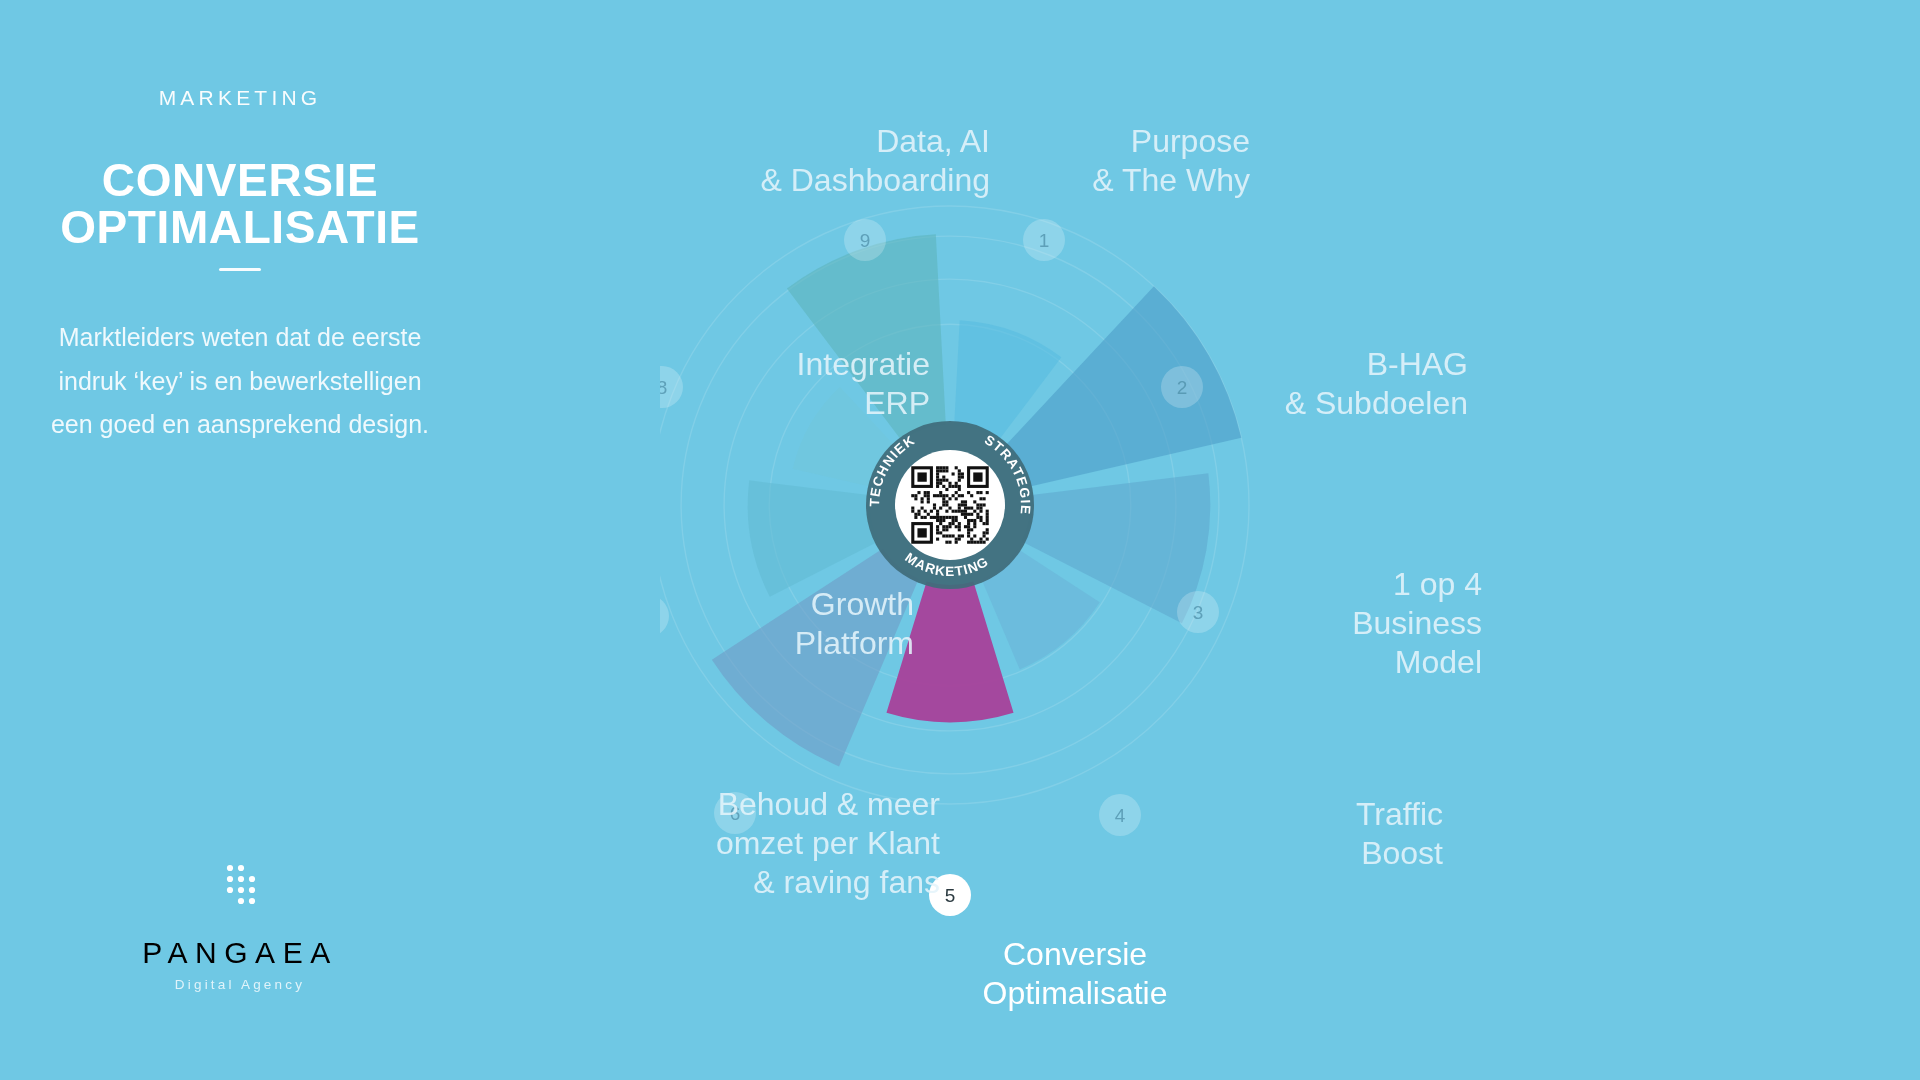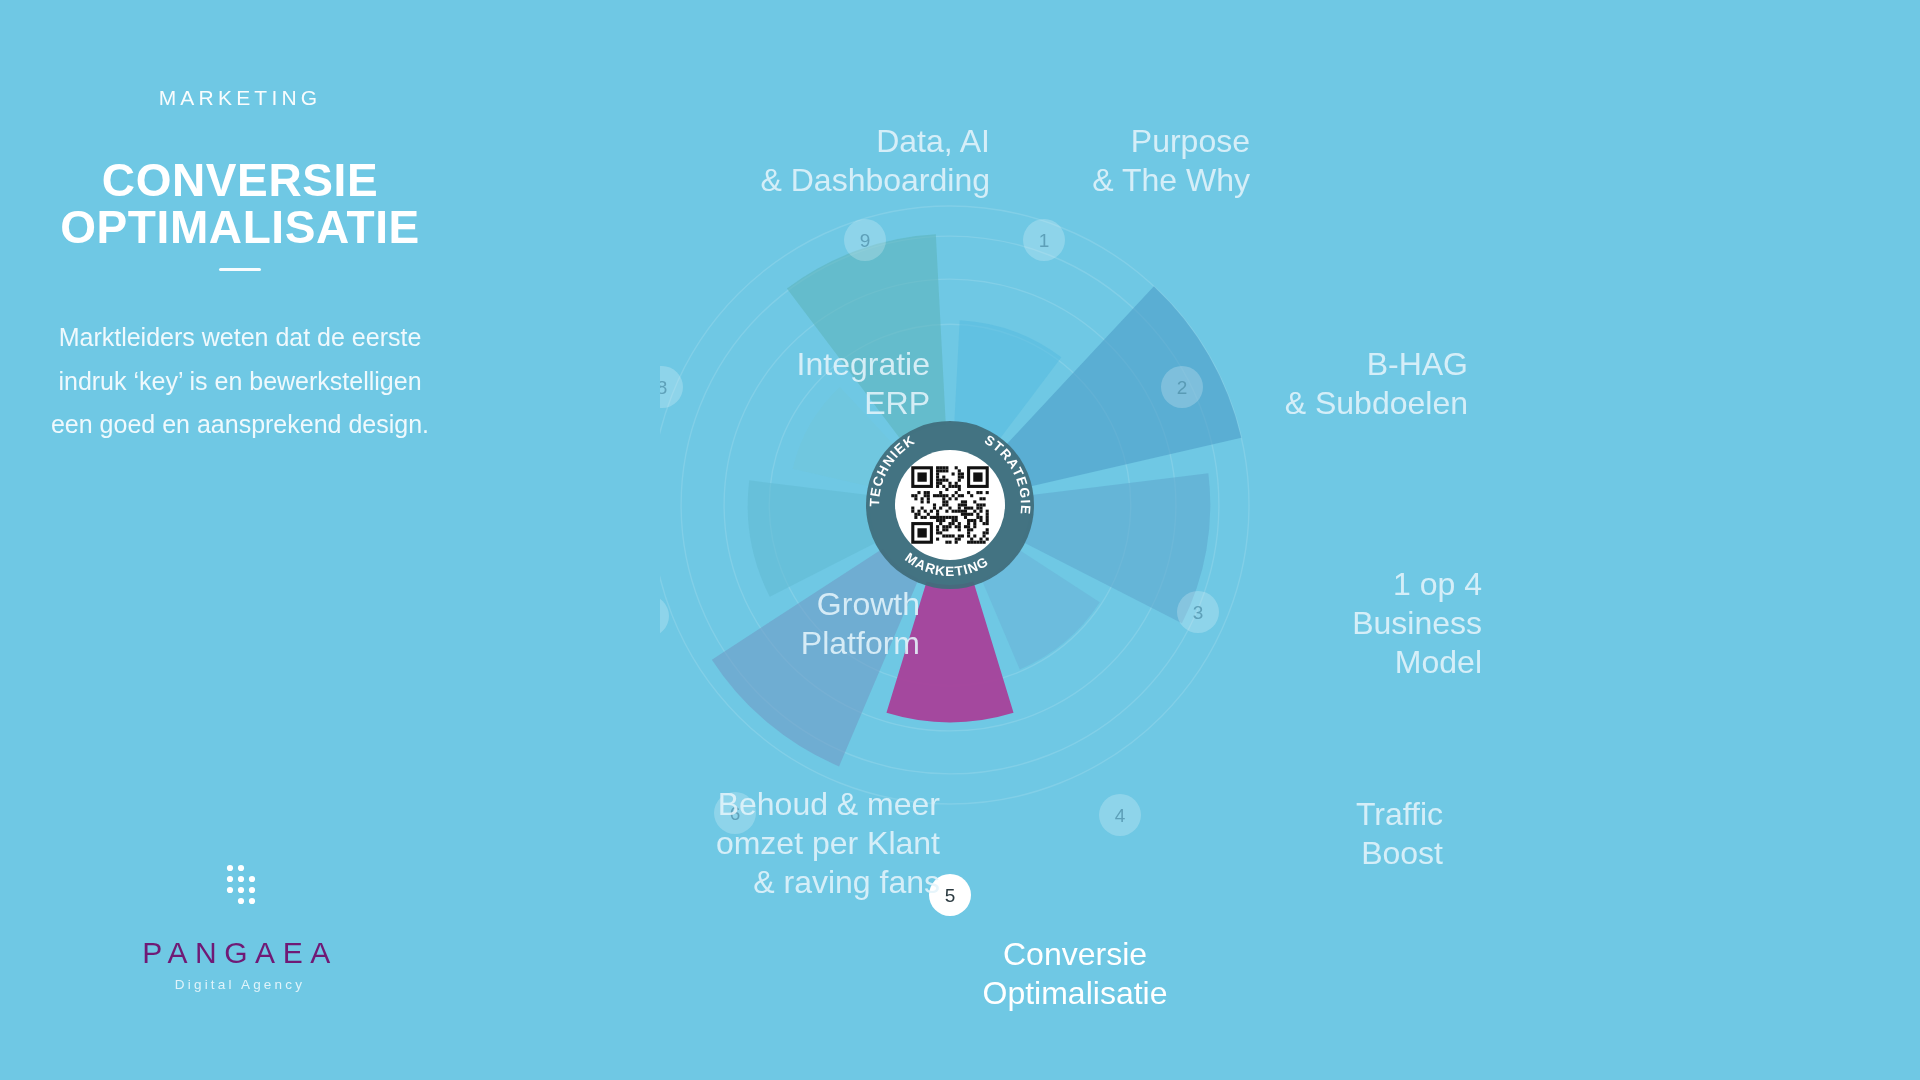--- a/index.html
+++ b/index.html
@@ -45,21 +45,21 @@
 
   
   #logo{
     position:absolute;left:0;right:0;top:862px;text-align:center;
   }
   #logo-mark{
     margin:0 auto 22px auto;display:block;
   }
   #logo-word{
     font-size:30px;letter-spacing:7.5px;font-weight:300;
-    color:#701a75;line-height:1;
+    color:#000000;line-height:1;
   }
   #logo-sub{
     margin-top:9px;
     font-size:13.5px;letter-spacing:3.2px;font-weight:300;
     color:#eaf7fc;opacity:.93;
   }
 
   
   #wheel-wrap{
     position:absolute;left:660px;top:0;width:1260px;height:1080px;
@@ -393,21 +393,21 @@
         <div class="petal-label lab-right" style="left: 572px; top: 565px; width: 250px;">1 op 4
 Business
 Model</div>
         <div class="petal-label lab-right" style="left: 500px; top: 795px; width: 250px; margin-left: 33px;">Traffic
 Boost</div>
         <div class="petal-label active lab-center" style="left: 290px; top: 935px; width: 250px;">Conversie
 Optimalisatie</div>
         <div class="petal-label lab-left" style="left: 30px; top: 785px; width: 250px;">Behoud &amp; meer
 omzet per Klant
 &amp; raving fans</div>
-        <div class="petal-label lab-left" style="left: 10px; top: 585px; width: 250px; text-align: right;">Growth
+        <div class="petal-label lab-left" style="left: 4px; top: 585px; width: 250px; text-align: right;">Growth
 Platform</div>
         <div class="petal-label lab-left" style="left: 20px; top: 345px; width: 250px;">Integratie
 ERP</div>
         <div class="petal-label lab-left" style="left: 80px; top: 122px; width: 250px;">Data, AI
 &amp; Dashboarding</div>
       </div>
   </section>
 
 </div>
 

